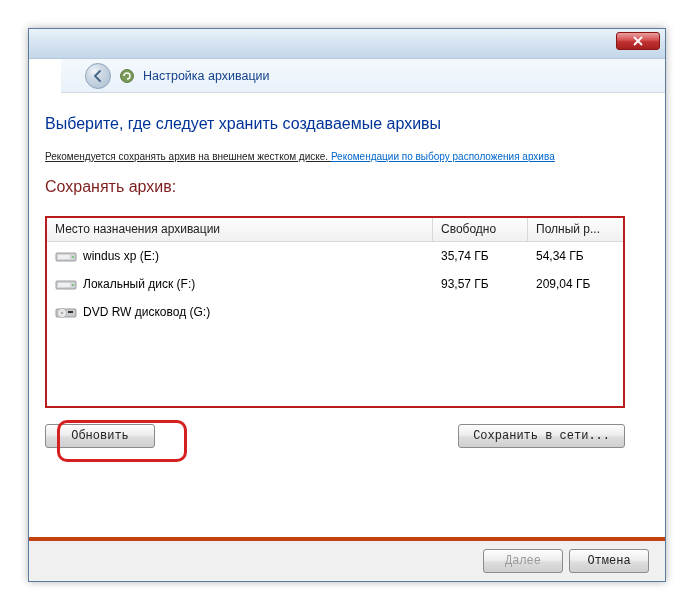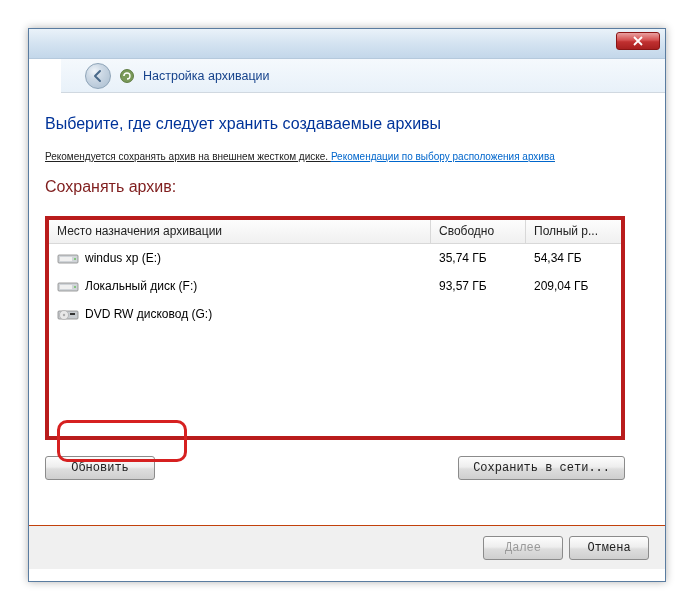--- a/index.html
+++ b/index.html
@@ -100,22 +100,22 @@
     color: #0066cc;
     text-decoration: underline;
     cursor: pointer;
   }
   .save-label {
     font-size: 16px;
     color: #7f1d1d;
     margin-bottom: 20px;
   }
   .drive-list {
-    border: 4px solid #b91c1c;
-    height: 224px;
+    border: 2px solid #b91c1c;
+    height: 192px;
     background: #fff;
     font-size: 12px;
   }
   .dl-header {
     display: flex;
     height: 24px;
     background: linear-gradient(to bottom, #fdfdfd 0%, #f0f0f0 100%);
     border-bottom: 1px solid #d8d8d8;
   }
   .dl-header > div {
@@ -165,26 +165,26 @@
     border-radius: 3px;
     cursor: pointer;
     color: #222;
   }
   .win-btn:disabled {
     color: #9a9a9a;
     cursor: default;
   }
   .footer {
     position: absolute;
-    bottom: 12px;
+    bottom: 0;
     left: 0;
     right: 0;
     height: 44px;
     background: #f0f0f0;
-    border-top: 1px solid #c2410c;
+    border-top: 4px solid #c2410c;
     display: flex;
     align-items: center;
     justify-content: flex-end;
     gap: 6px;
     padding: 0 16px;
   }
   .footer .win-btn { min-width: 80px; }
   .highlight {
     position: absolute;
     border: 3px solid #d62020;

